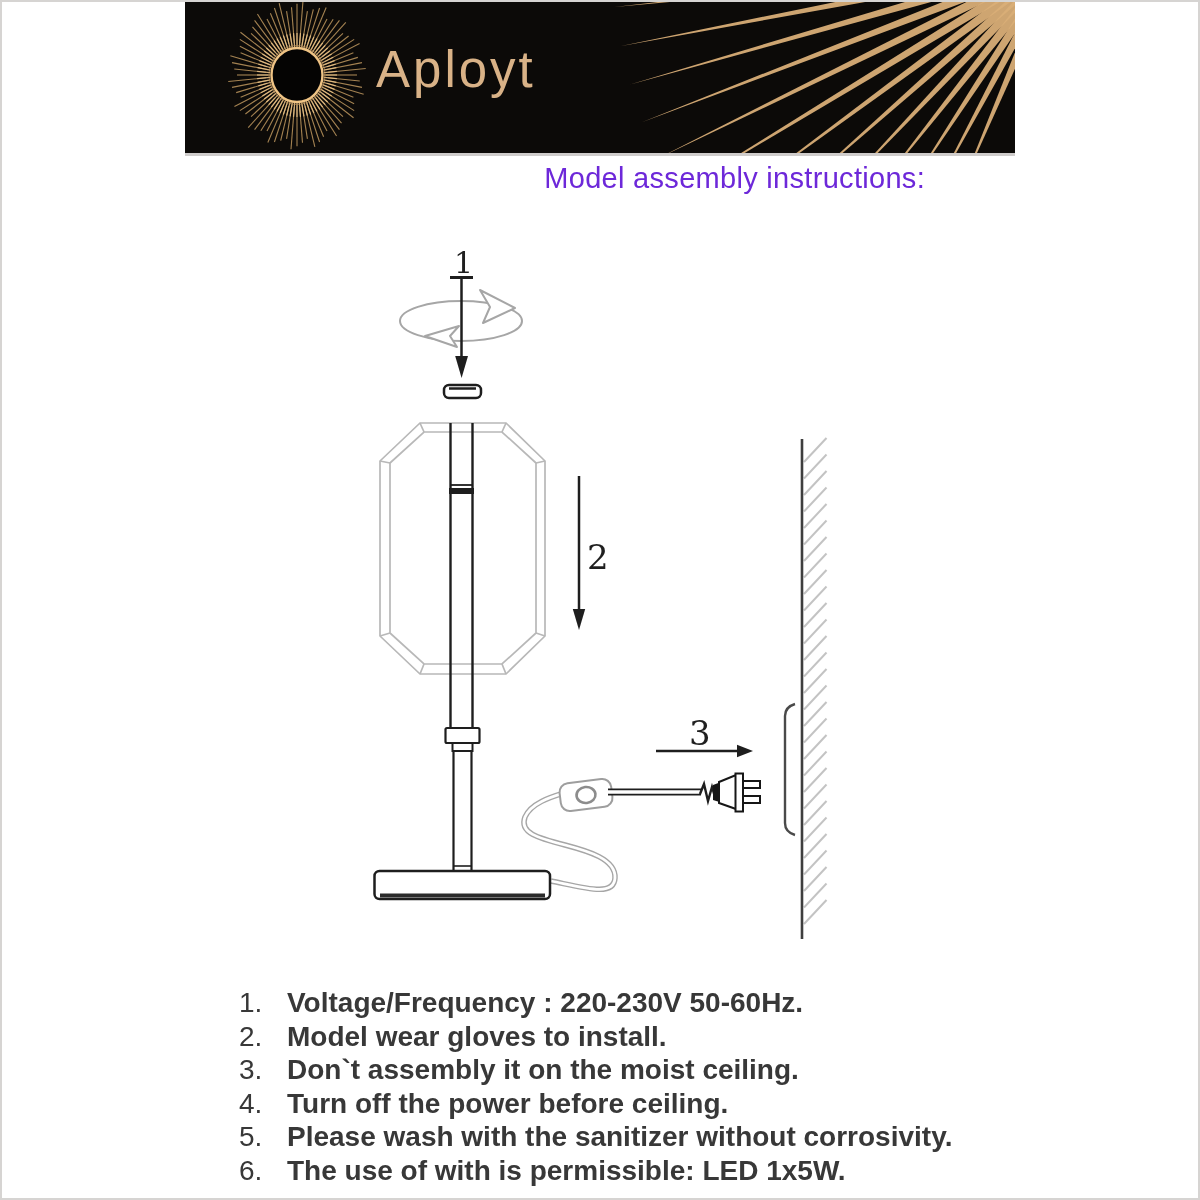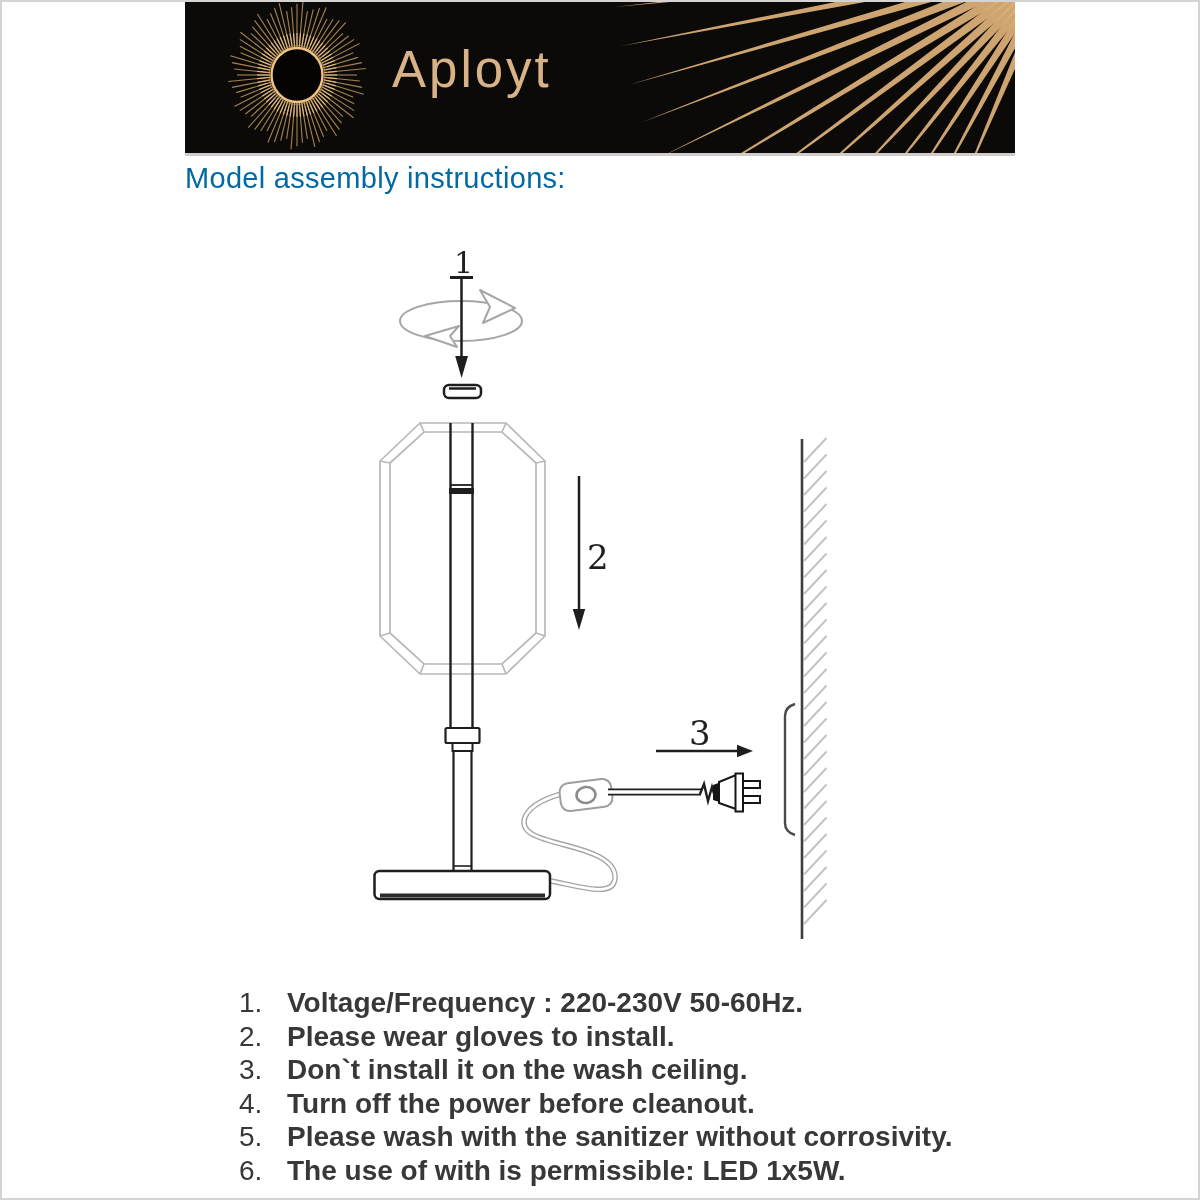--- a/index.html
+++ b/index.html
@@ -8,28 +8,28 @@
     border:2px solid #d6d4d2;box-sizing:border-box;overflow:hidden;
     font-family:"Liberation Sans",sans-serif;
   }
   
   #banner{
     position:absolute;left:183px;top:0px;width:830px;height:151px;
     background:#0c0a08;overflow:hidden;border-bottom:3px solid #cfcccb;
   }
   #banner svg{position:absolute;left:0;top:0;}
   #brand{
-    position:absolute;left:207px;top:38px;
+    position:absolute;left:191px;top:38px;
     font-size:51px;line-height:60px;font-weight:400;letter-spacing:3px;
     color:#d9b287;
   }
   
   #title-block{
-    position:absolute;left:183px;top:159px;width:740px;text-align:left;
-    color:#0369a1;font-size:29px;line-height:35px;letter-spacing:0.3px;
+    position:absolute;left:183px;top:159px;width:740px;text-align:right;
+    color:#6d28d9;font-size:29px;line-height:35px;letter-spacing:0.3px;
   }
   
   #diagram{position:absolute;left:200px;top:230px;width:700px;height:720px;}
   .step-num{font-family:"DejaVu Serif",serif;fill:#1f1f1f;}
   
   #instructions{
     position:absolute;left:237px;top:984px;width:840px;
     color:#383838;font-size:28px;
   }
   .instr-row{display:flex;align-items:flex-start;height:33.6px;line-height:33.6px;white-space:nowrap;}
@@ -333,29 +333,29 @@
     </g>
   </svg>
 
   <div id="instructions">
     <div class="instr-row">
       <span class="instr-num">1.</span>
       <span class="instr-text">Voltage/Frequency : 220-230V 50-60Hz.</span>
     </div>
     <div class="instr-row">
       <span class="instr-num">2.</span>
-      <span class="instr-text">Please wear gloves to install.</span>
+      <span class="instr-text">Model wear gloves to install.</span>
     </div>
     <div class="instr-row">
       <span class="instr-num">3.</span>
-      <span class="instr-text">Don`t install it on the wash ceiling.</span>
+      <span class="instr-text">Don`t assembly it on the moist ceiling.</span>
     </div>
     <div class="instr-row">
       <span class="instr-num">4.</span>
-      <span class="instr-text">Turn off the power before cleanout.</span>
+      <span class="instr-text">Turn off the power before ceiling.</span>
     </div>
     <div class="instr-row">
       <span class="instr-num">5.</span>
       <span class="instr-text">Please wash with the sanitizer without corrosivity.</span>
     </div>
     <div class="instr-row">
       <span class="instr-num">6.</span>
       <span class="instr-text">The use of with is permissible: LED 1x5W.</span>
     </div>
   </div>

